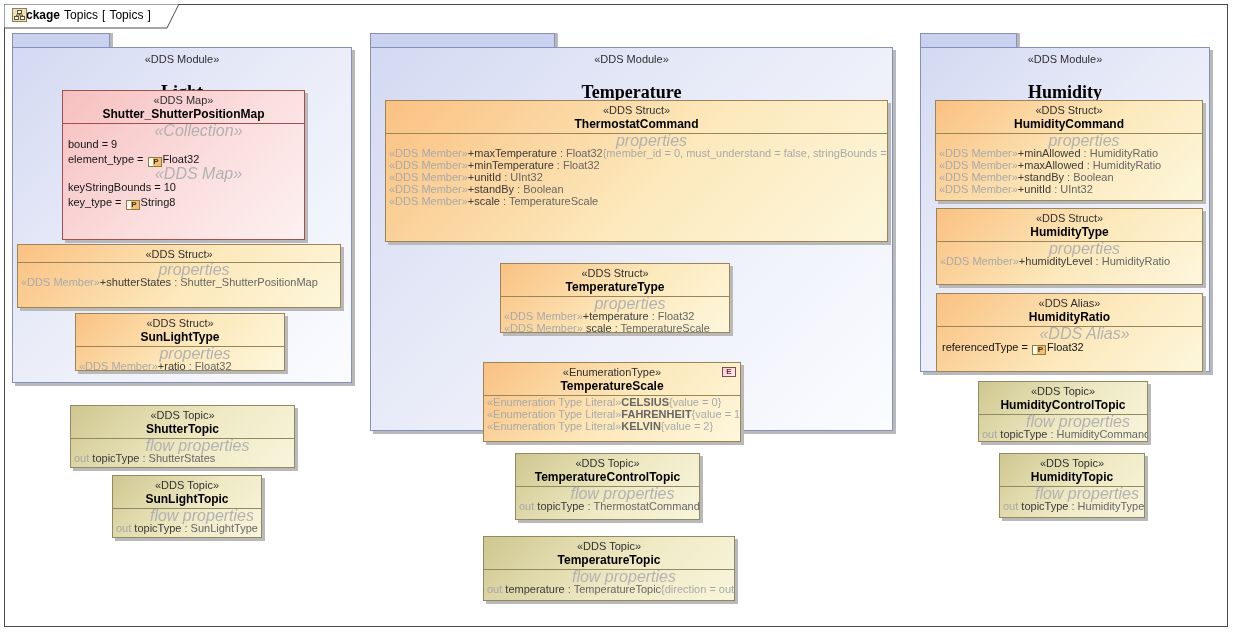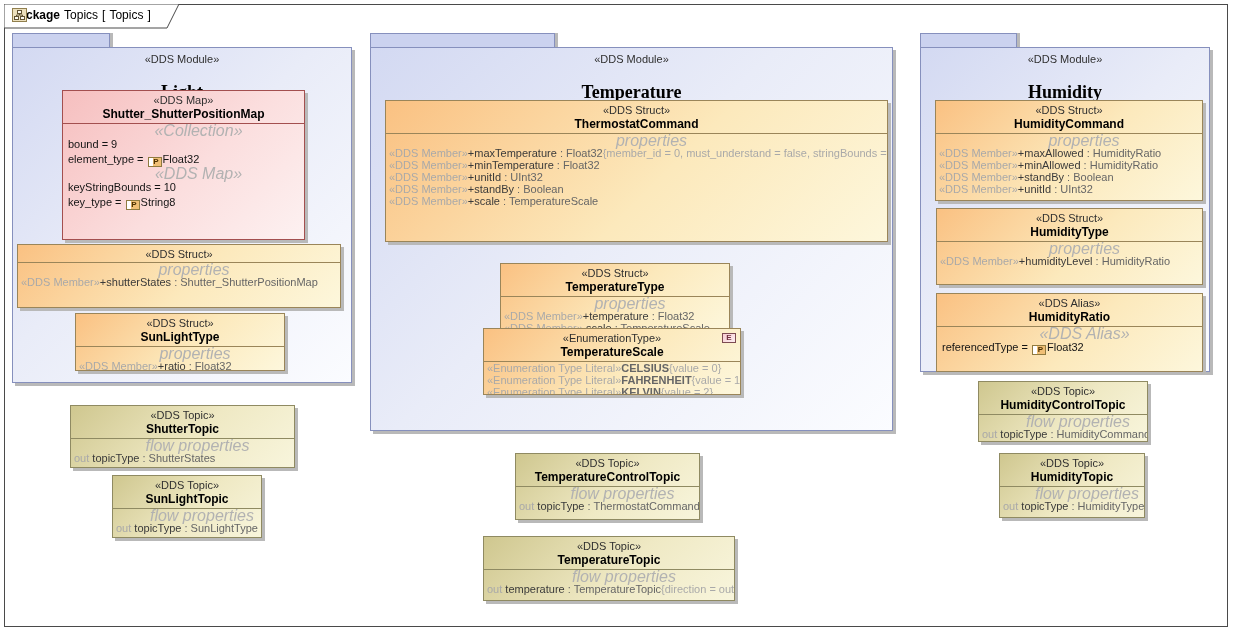--- a/index.html
+++ b/index.html
@@ -171,21 +171,21 @@
     <div class="hdr">
       <div class="stereo">«DDS Struct»</div>
       <div class="cname">TemperatureType</div>
     </div>
     <div class="sep sep-struct"></div>
     <div class="clabel">properties</div>
     <div class="mline"><span class="m-stereo">«DDS Member»</span><span class="m-name">+temperature</span><span class="m-type"> : Float32</span></div>
     <div class="mline"><span class="m-stereo">«DDS Member» </span><span class="m-name">scale</span><span class="m-type"> : TemperatureScale</span></div>
   </div>
 
-  <div class="box struct" style="left:483px;top:328px;width:258px;height:67px">
+  <div class="box struct" style="left:483px;top:362px;width:258px;height:80px">
     <div class="hdr">
       <div class="stereo">«EnumerationType»</div>
       <div class="cname">TemperatureScale</div>
       <div class="e-icon">E</div>
     </div>
     <div class="sep sep-struct"></div>
     <div class="mline"><span class="m-stereo">«Enumeration Type Literal»</span><span class="lit-name">CELSIUS</span><span class="m-extra">{value = 0}</span></div>
     <div class="mline"><span class="m-stereo">«Enumeration Type Literal»</span><span class="lit-name">FAHRENHEIT</span><span class="m-extra">{value = 1}</span></div>
     <div class="mline"><span class="m-stereo">«Enumeration Type Literal»</span><span class="lit-name">KELVIN</span><span class="m-extra">{value = 2}</span></div>
   </div>
@@ -218,22 +218,22 @@
     </div>
   </div>
 
   <div class="box struct" style="left:935px;top:100px;width:268px;height:101px">
     <div class="hdr">
       <div class="stereo">«DDS Struct»</div>
       <div class="cname">HumidityCommand</div>
     </div>
     <div class="sep sep-struct"></div>
     <div class="clabel">properties</div>
+    <div class="mline"><span class="m-stereo">«DDS Member»</span><span class="m-name">+minAllowed</span><span class="m-type"> : HumidityRatio</span></div>
     <div class="mline"><span class="m-stereo">«DDS Member»</span><span class="m-name">+maxAllowed</span><span class="m-type"> : HumidityRatio</span></div>
-    <div class="mline"><span class="m-stereo">«DDS Member»</span><span class="m-name">+minAllowed</span><span class="m-type"> : HumidityRatio</span></div>
     <div class="mline"><span class="m-stereo">«DDS Member»</span><span class="m-name">+standBy</span><span class="m-type"> : Boolean</span></div>
     <div class="mline"><span class="m-stereo">«DDS Member»</span><span class="m-name">+unitId</span><span class="m-type"> : UInt32</span></div>
   </div>
 
   <div class="box struct" style="left:936px;top:208px;width:267px;height:77px">
     <div class="hdr">
       <div class="stereo">«DDS Struct»</div>
       <div class="cname">HumidityType</div>
     </div>
     <div class="sep sep-struct"></div>

